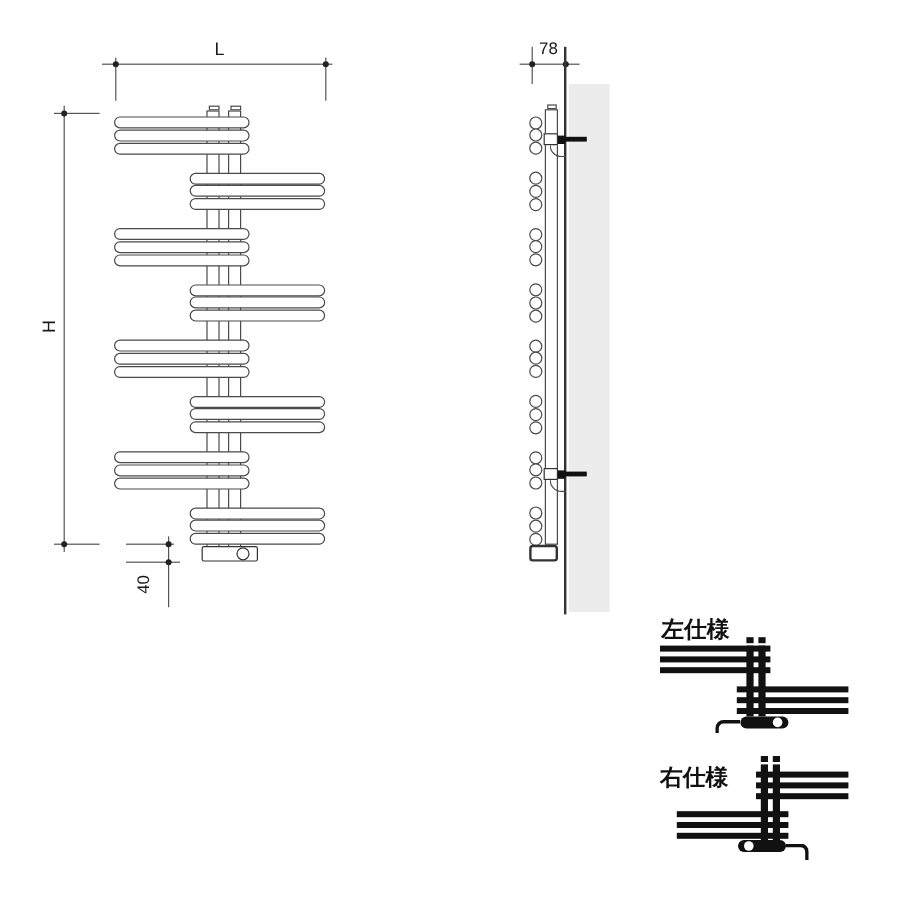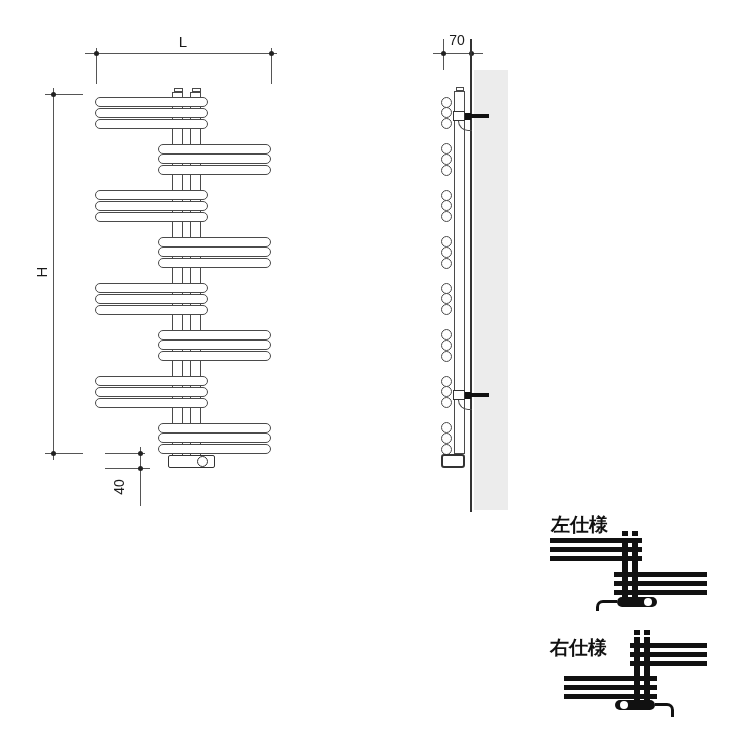--- a/index.html
+++ b/index.html
@@ -87,21 +87,21 @@
     <div style="position:absolute;left:196.5px;top:456px;width:11px;height:11px;background:#fff;
                 border:1.5px solid #333;border-radius:50%;box-sizing:border-box;"></div>
   </div>
 
   <div>
 
     <div class="hline" style="left:433px;top:53px;width:50px;"></div>
     <div class="vline" style="left:443px;top:39px;height:31px;"></div>
     <div class="dot" style="left:440.5px;top:50.5px;"></div>
     <div class="dot" style="left:468.5px;top:50.5px;"></div>
-    <div class="dim-label" style="left:443px;top:32px;width:28px;font-size:14px;">70</div>
+    <div class="dim-label" style="left:443px;top:32px;width:28px;font-size:14px;">78</div>
 
     <div style="position:absolute;left:474px;top:70px;width:34px;height:440px;background:#ececec;"></div>
     <div style="position:absolute;left:470px;top:39px;width:2px;height:473px;background:#333;"></div>
 
     <div class="cap" style="left:456px;top:87px;width:8px;"></div>
     <div style="position:absolute;left:454px;top:91px;width:11px;height:363px;background:#fff;
                 border:1px solid #4a4a4a;box-sizing:border-box;"></div>
 
     <div>
         <div class="scircle" style="left: 441px; top: 96.5px;"></div>

